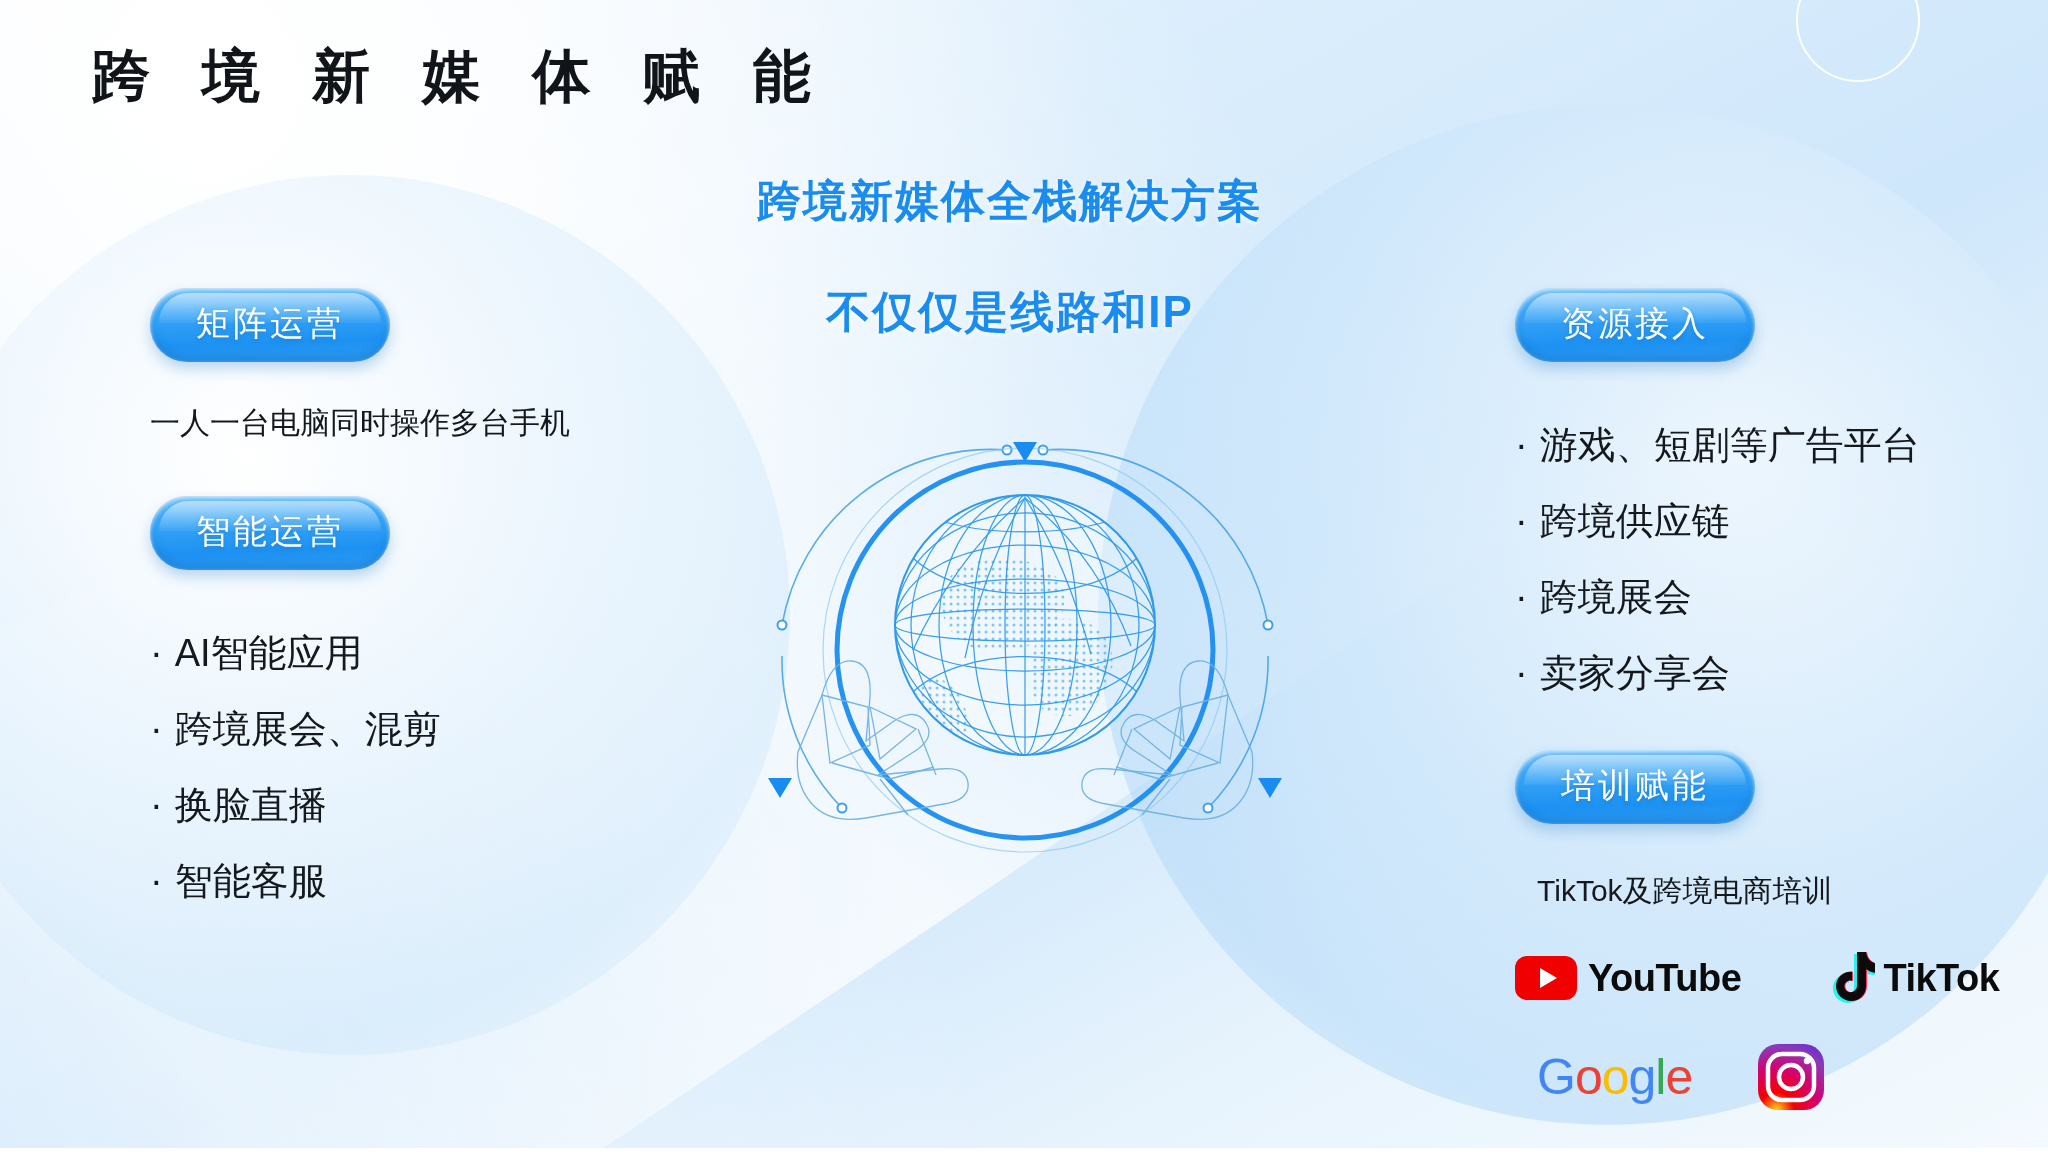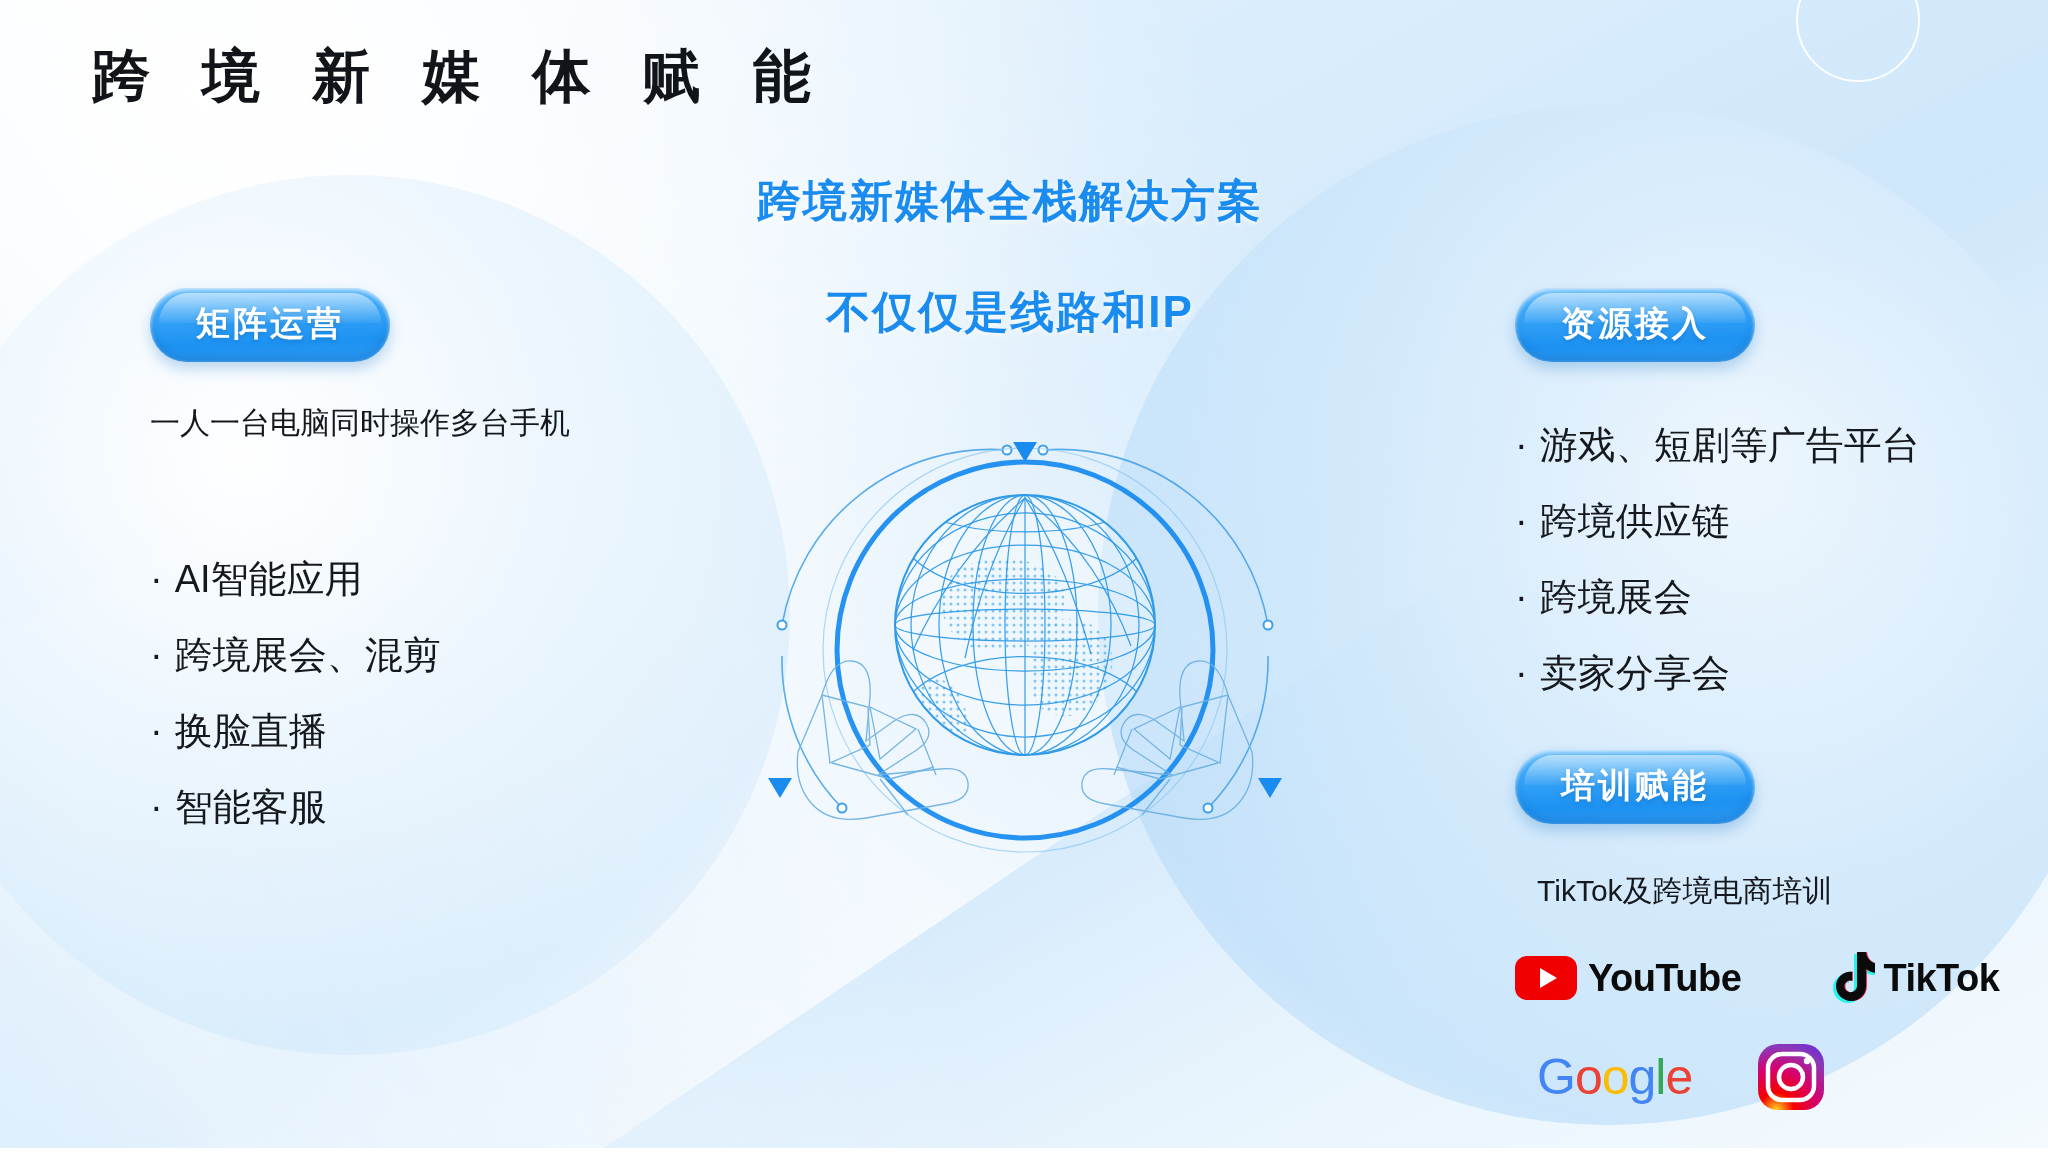--- a/index.html
+++ b/index.html
@@ -66,21 +66,21 @@
 
   
   .pill{
     position:relative;display:inline-block;
     padding:13px 46px 15px 46px;border-radius:999px;
     background:linear-gradient(178deg,#6fc0fb 0%,#3ba7f8 28%,#1d92f2 72%,#2f9bf4 100%);
     box-shadow:
       0 7px 14px rgba(26,120,200,.28),
       inset 0 2px 4px rgba(255,255,255,.75),
       inset 0 -5px 9px rgba(12,92,170,.30);
-    color:#ffffff;font-size:34px;font-weight:700;letter-spacing:3px;
+    color:#ffffff;font-size:34px;font-weight:400;letter-spacing:3px;
     white-space:nowrap;
     text-shadow:0 2px 4px rgba(18,92,160,.35);
   }
   .pill::before{
     content:"";position:absolute;left:9px;right:9px;top:5px;height:40%;
     border-radius:999px 999px 60% 60%/999px 999px 40% 40%;
     background:linear-gradient(180deg, rgba(255,255,255,.55) 0%, rgba(255,255,255,.05) 100%);
     pointer-events:none;
   }
 
@@ -219,20 +219,23 @@
   <div class="col col-left">
 
     <div>
       <span class="pill">矩阵运营</span>
     </div>
 
     <div class="plain-line">一人一台电脑同时操作多台手机</div>
 
     <div class="gap-lg"></div>
 
+    <div>
+      <span class="pill">智能运营</span>
+    </div>
 
     <div class="gap-sm"></div>
 
     <div class="bullet-line">
       <span class="dot">·</span><span>AI智能应用</span>
     </div>
     <div class="bullet-line">
       <span class="dot">·</span><span>跨境展会、混剪</span>
     </div>
     <div class="bullet-line">

